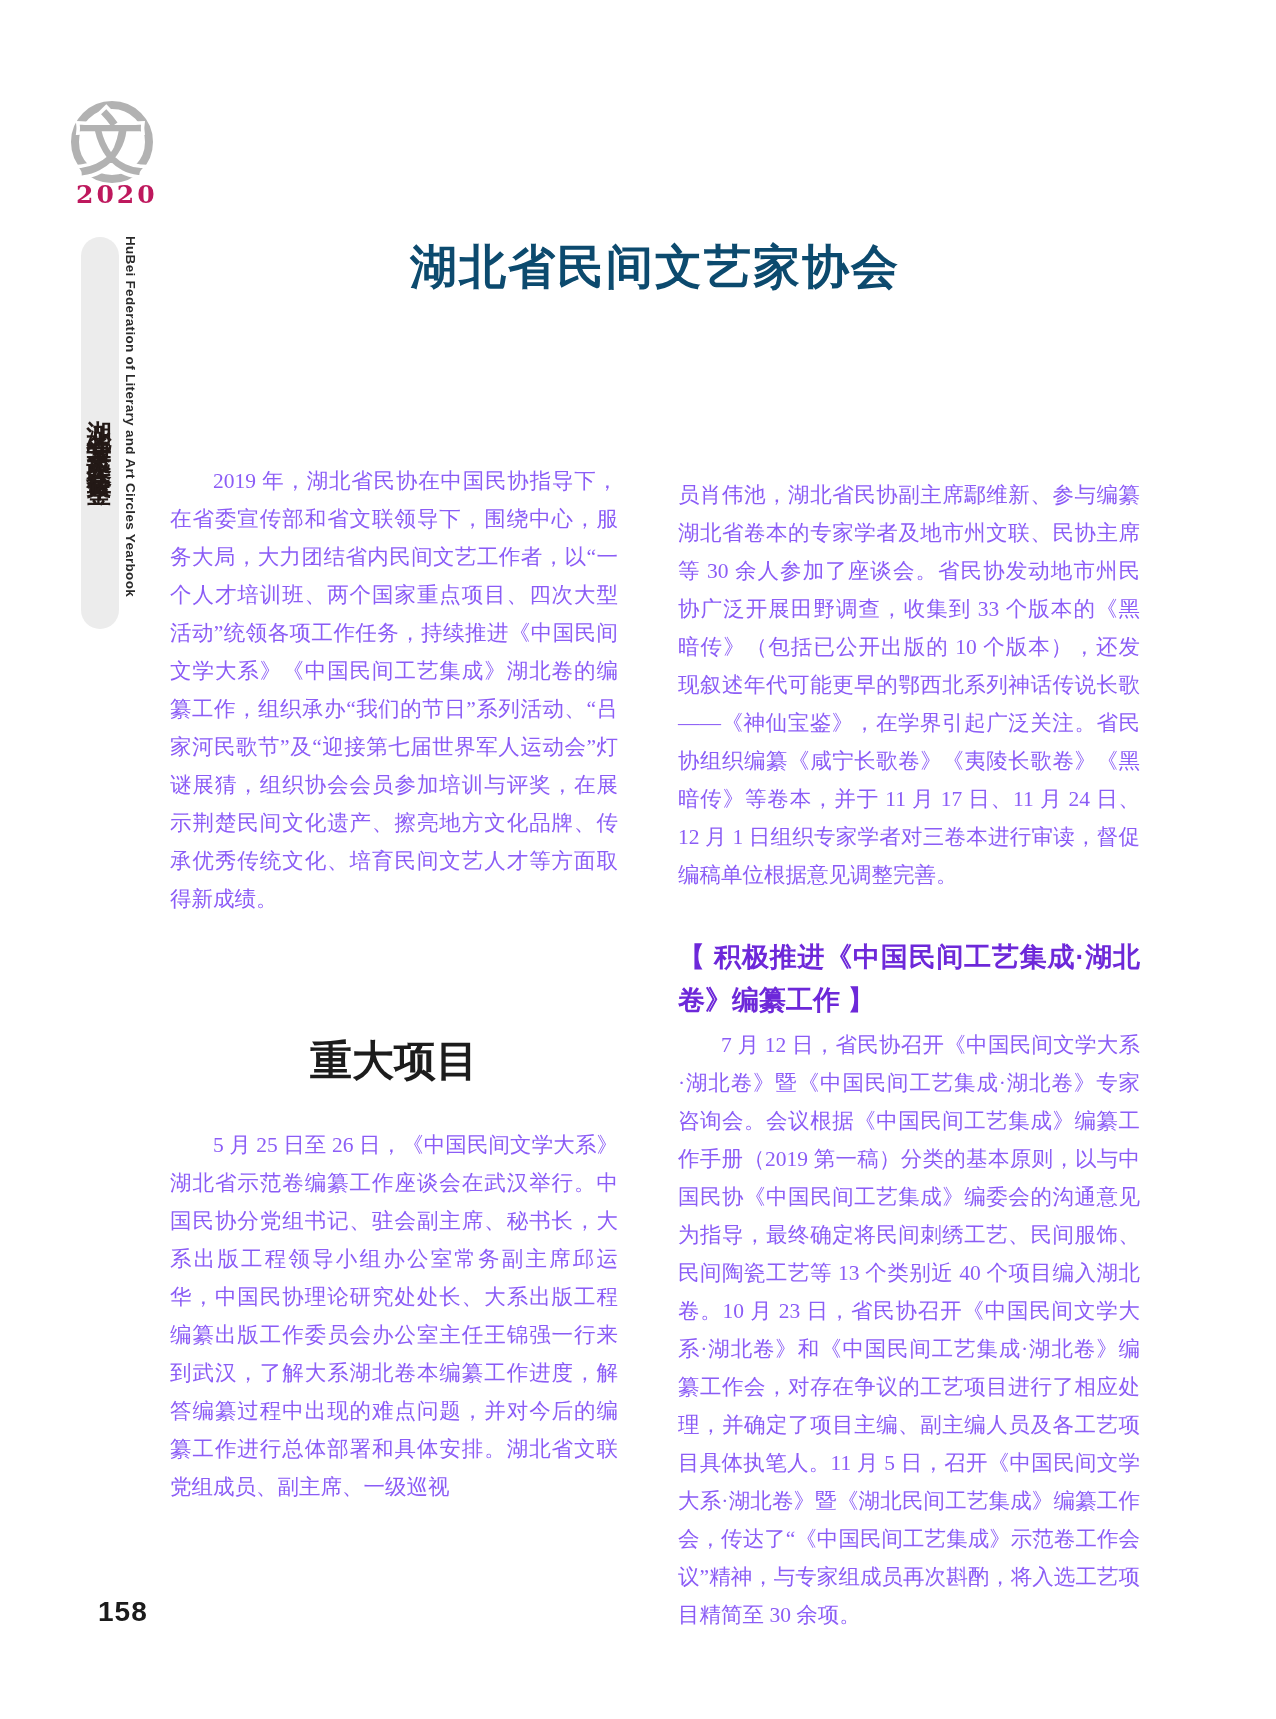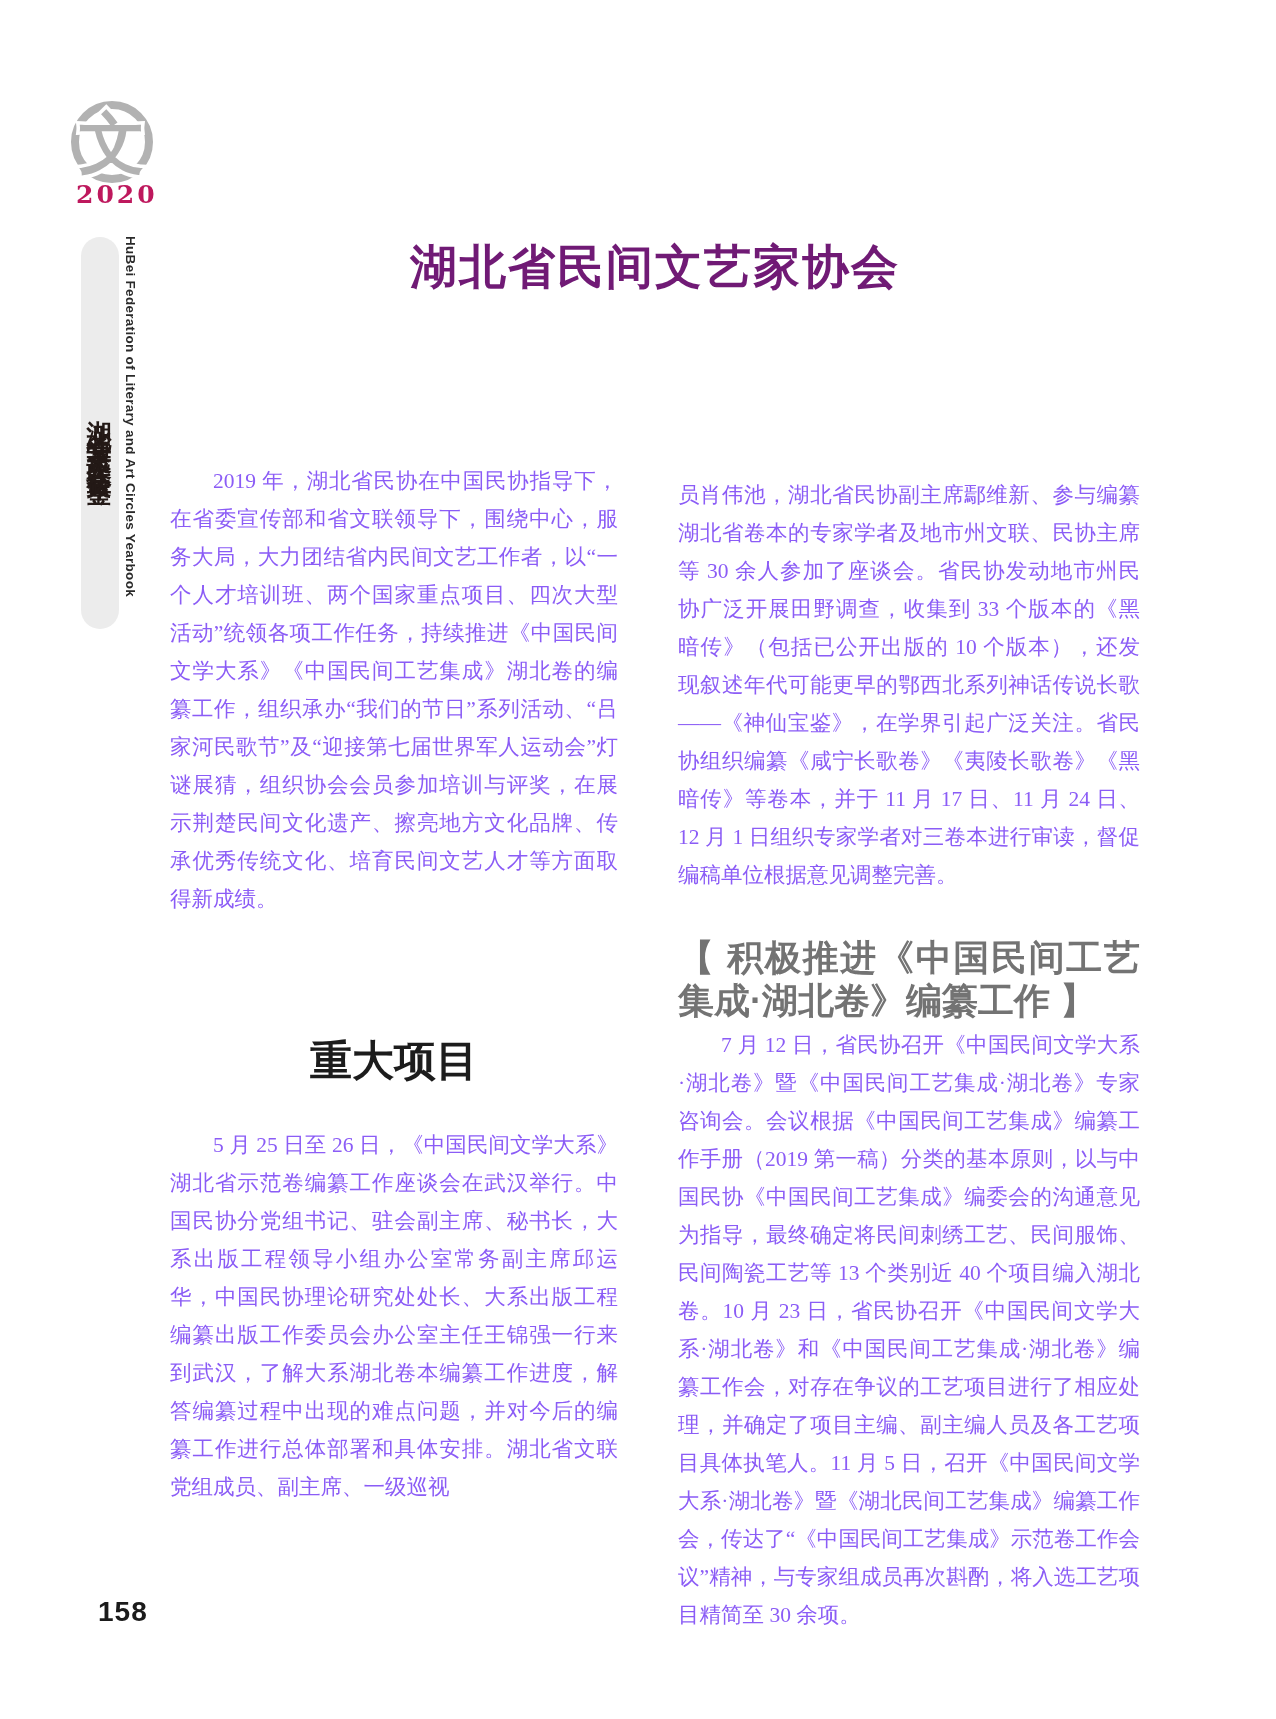--- a/index.html
+++ b/index.html
@@ -33,37 +33,37 @@
     writing-mode:vertical-rl;
     font-family:"Liberation Sans","DejaVu Sans",sans-serif;
     font-weight:bold;font-size:13.5px;letter-spacing:.3px;color:#2a2a2a;
     white-space:nowrap;
   }
   
   .page-title{
     position:absolute;left:170px;top:236px;width:970px;
     text-align:center;
     font-family:"Liberation Serif","DejaVu Serif",serif;
-    font-weight:bold;font-size:47px;letter-spacing:2px;color:#701a75;
+    font-weight:bold;font-size:47px;letter-spacing:2px;color:#0c4a6e;
     margin:0;
   }
   .col{position:absolute;top:462px;}
   .col-left{left:170px;width:448px;}
   .col-right{left:678px;width:462px;padding-top:14px;}
   .sec-heading{
     font-family:"Liberation Sans","DejaVu Sans",sans-serif;
     font-weight:bold;font-size:42px;line-height:1.1;
     text-align:center;color:#1c1c1c;margin:0;
   }
   .sec-heading.overview{margin:12px 0 40px;}
   .sec-heading.major{margin:120px 0 42px;}
   .entry-heading{
     font-family:"Liberation Sans","DejaVu Sans",sans-serif;
-    font-weight:bold;font-size:36px;line-height:43px;
-    color:#737373;margin:0 0 4px;text-align:justify;
+    font-weight:bold;font-size:27px;line-height:43px;
+    color:#6d28d9;margin:0 0 4px;text-align:justify;
   }
   .entry-heading.second{margin-top:42px;}
   .body-para{
     font-size:21.5px;line-height:38px;
     text-align:justify;text-indent:2em;
     margin:0;color:#8b5cf6;
   }
   .body-para.no-indent{text-indent:0;}
   .page-number{
     position:absolute;left:98px;top:1596px;

